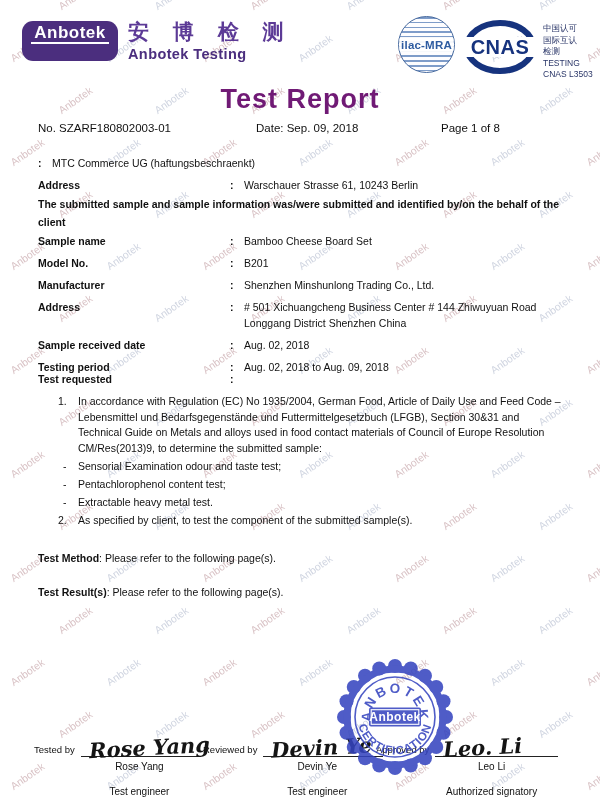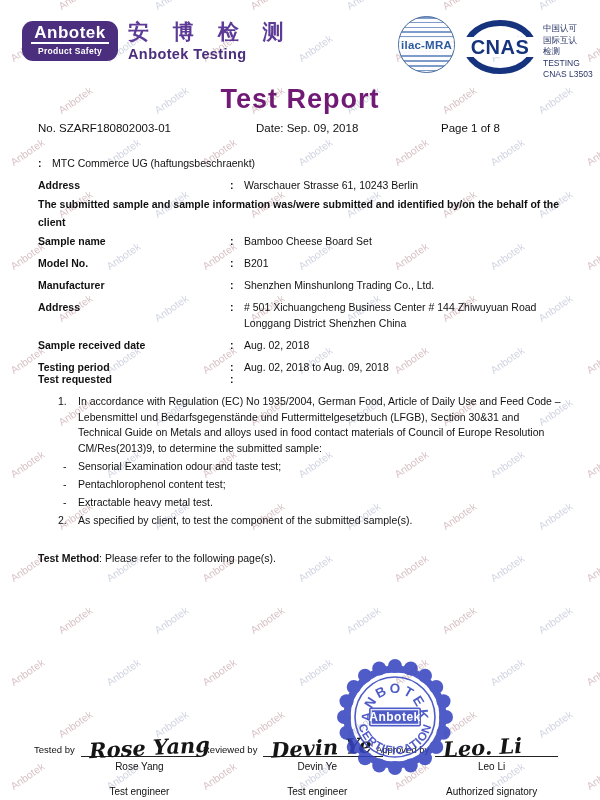--- a/index.html
+++ b/index.html
@@ -10,21 +10,21 @@
   .wm-t{position:absolute;font-size:10.5px;white-space:nowrap;transform:rotate(-35deg);font-weight:400;}
   .wm-a{color:rgba(178,132,138,0.50);}
   .wm-b{color:rgba(148,160,186,0.45);}
   
   .content{position:absolute;inset:0;z-index:1;}
   
   .logo-box{position:absolute;left:22px;top:21px;width:96px;height:40px;background:#4b2e7e;
             border-radius:11px;text-align:center;color:#fff;}
   .logo-name{font-size:17px;font-weight:bold;line-height:19px;margin-top:2px;letter-spacing:.5px;}
   .logo-underline{width:78px;height:2px;background:#fff;margin:0 auto;}
-  .logo-tag{font-size:8.5px;font-weight:bold;margin-top:2px;letter-spacing:.3px;}
+  .logo-tag{font-size:8.5px;font-weight:bold;margin-top:16px;letter-spacing:.3px;}
   .brand{position:absolute;left:128px;top:19px;}
   .brand-cn{font-size:21px;font-weight:bold;color:#5c3a96;letter-spacing:9px;line-height:26px;white-space:nowrap;}
   .brand-en{font-size:14.5px;font-weight:bold;color:#4b2e7e;letter-spacing:.4px;margin-top:1px;}
   .ilac{position:absolute;left:398px;top:16px;width:55px;height:55px;border-radius:50%;
         background:repeating-linear-gradient(180deg,#7e9cc9 0 1.6px,#fdfdff 1.6px 4.8px);
         border:1px solid #46699e;overflow:hidden;text-align:center;}
   .ilac-band{position:absolute;left:0;right:0;top:20px;height:15px;background:rgba(255,255,255,.93);
              display:flex;align-items:center;justify-content:center;}
   .ilac-label{font-size:11.5px;font-weight:bold;color:#2d5ba0;letter-spacing:.2px;}
   .cnas{position:absolute;left:462px;top:19px;width:76px;height:56px;}
@@ -278,20 +278,23 @@
           <div class="tr-sub"><span class="tr-dash">-</span><span>Sensorial Examination odour and taste test;</span></div>
           <div class="tr-sub"><span class="tr-dash">-</span><span>Pentachlorophenol content test;</span></div>
           <div class="tr-sub"><span class="tr-dash">-</span><span>Extractable heavy metal test.</span></div>
           <div class="tr-item"><span class="tr-num">2.</span><span>As specified by client, to test the component of the submitted sample(s).</span></div>
         </div>
     </div>
 
     <div class="test-method">
       <span class="bold">Test Method</span><span>: Please refer to the following page(s).</span>
     </div>
+    <div class="test-result">
+      <span class="bold">Test Result(s)</span><span>: Please refer to the following page(s).</span>
+    </div>
 
     <div id="sign-row">
         <div class="sig-col sig-col0">
           <div class="sig-line-row">
             <span class="sig-prefix">Tested by</span>
             <span class="sig-line">
               <span class="sig-script">Rose Yang</span>
             </span>
           </div>
           <div class="sig-under">Rose Yang</div>

